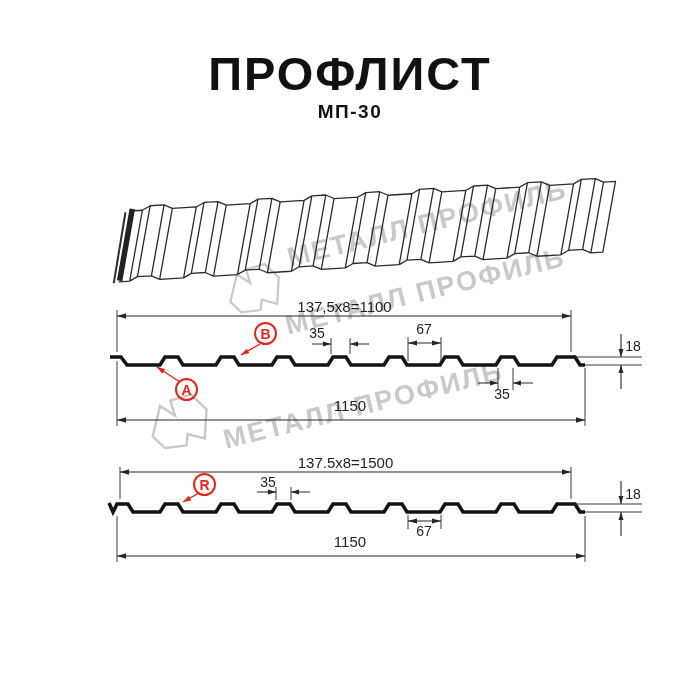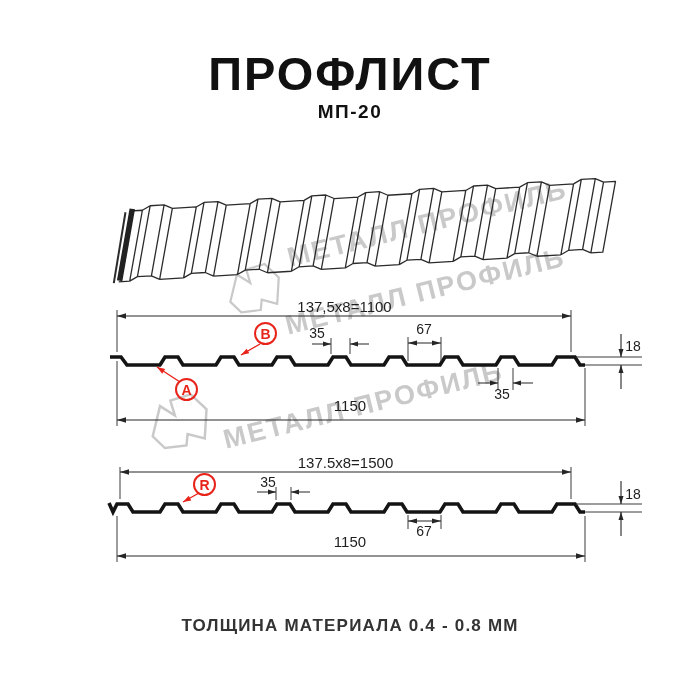--- a/index.html
+++ b/index.html
@@ -91,32 +91,31 @@
         <polygon points="585,556 576,553.3 576,558.7"></polygon>
       </g>
       <g stroke="#e8231a" stroke-width="1.4" fill="#e8231a">
         <line x1="199" y1="493" x2="183" y2="502"></line>
         <polygon points="183,502 188.7,495.7 191.3,500.4" stroke="none"></polygon>
       </g>
     </g>
   </svg>
 
   <div class="title">ПРОФЛИСТ</div>
-  <div class="subtitle">МП-20</div>
+  <div class="subtitle">МП-30</div>
 
   <div class="dim" style="left:262px;top:298px;width:165px;">137,5x8=1100</div>
   <div class="dim small" style="left:301px;top:325px;width:32px;">35</div>
   <div class="dim small" style="left:408px;top:321px;width:32px;">67</div>
   <div class="dim small" style="left:620px;top:338px;width:26px;">18</div>
   <div class="dim small" style="left:486px;top:386px;width:32px;">35</div>
   <div class="dim" style="left:300px;top:397px;width:100px;">1150</div>
   <div class="lbl" style="left:175px;top:378px;">A</div>
   <div class="lbl" style="left:254px;top:322px;">B</div>
 
   <div class="dim" style="left:263px;top:454px;width:165px;">137.5x8=1500</div>
   <div class="dim small" style="left:252px;top:474px;width:32px;">35</div>
   <div class="dim small" style="left:408px;top:523px;width:32px;">67</div>
   <div class="dim small" style="left:620px;top:486px;width:26px;">18</div>
   <div class="dim" style="left:300px;top:533px;width:100px;">1150</div>
   <div class="lbl" style="left:193px;top:473px;">R</div>
 
-  <div class="footer">ТОЛЩИНА МАТЕРИАЛА 0.4 - 0.8 ММ</div>
 </div>
 
 </body></html>

